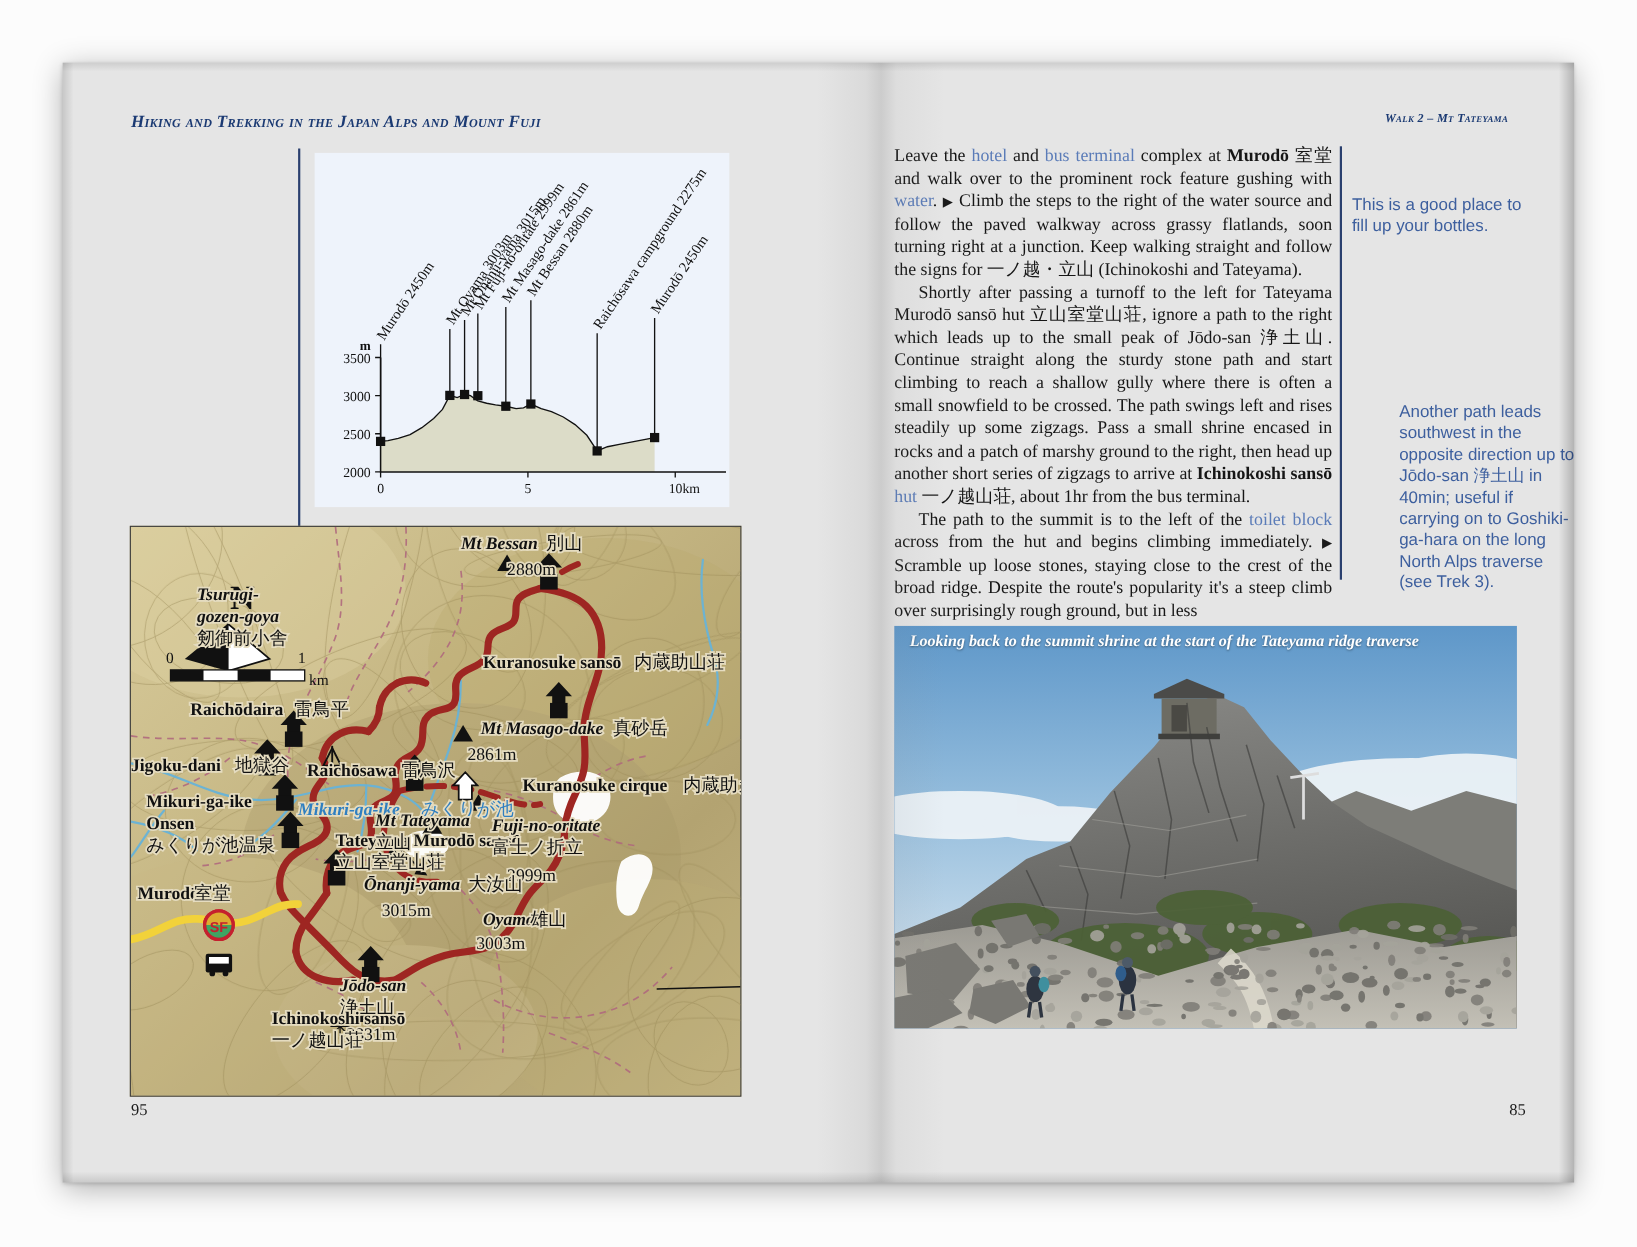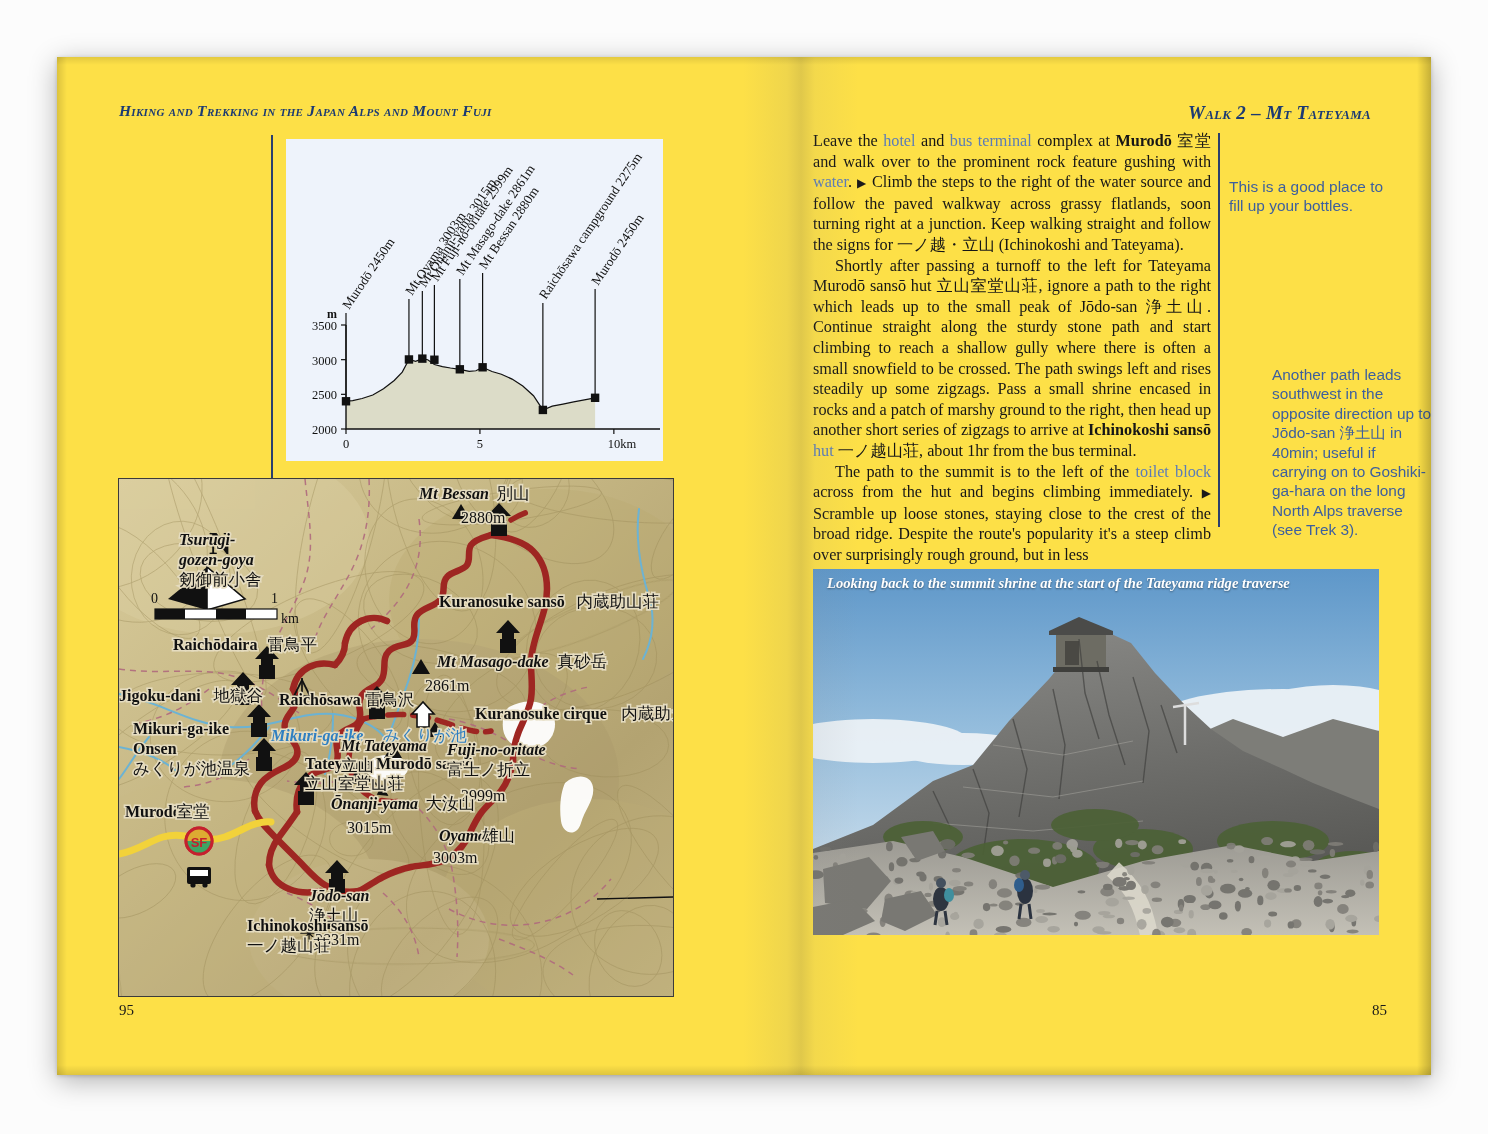--- a/index.html
+++ b/index.html
@@ -7,21 +7,21 @@
     width:1488px;height:1134px;
     background:#ffffff;
     font-family:"Liberation Serif", serif;
     overflow:hidden;
   }
   .stage{position:relative;width:1488px;height:1134px;background:#fcfcfc;}
 
   
   .spread{
     position:absolute;left:57px;top:57px;width:1374px;height:1018px;
-    background:#fde047;
+    background:#e5e5e5;
     box-shadow:0 6px 26px rgba(0,0,0,.30), 0 1px 4px rgba(0,0,0,.18);
   }
   
   .gutter{
     position:absolute;left:686px;top:0;width:116px;height:100%;
     background:linear-gradient(to right, rgba(255,255,255,0) 0%, rgba(120,120,120,.10) 38%, rgba(90,90,90,.18) 50%, rgba(130,130,130,.08) 62%, rgba(255,255,255,0) 100%);
     pointer-events:none;
   }
   .edge-l{position:absolute;left:0;top:0;width:10px;height:100%;
     background:linear-gradient(to right, rgba(0,0,0,.13), rgba(0,0,0,0));pointer-events:none;}
@@ -32,21 +32,21 @@
   .edge-b{position:absolute;left:0;bottom:0;width:100%;height:10px;
     background:linear-gradient(to top, rgba(0,0,0,.12), rgba(0,0,0,0));pointer-events:none;}
 
   
   .runhead{
     position:absolute;color:#1b3a73;font-weight:bold;font-style:italic;
     font-family:"Liberation Serif", serif;
     font-variant:small-caps;letter-spacing:.3px;white-space:nowrap;
   }
   #rh-left{left:62px;top:45px;font-size:15.5px;}
-  #rh-right{right:60px;top:45px;font-size:19px;text-align:center;}
+  #rh-right{right:60px;top:45px;font-size:11px;text-align:center;}
 
   .folio{position:absolute;font-size:15px;color:#1a1a1a;font-family:"Liberation Serif", serif;}
   #folio-left{left:62px;top:945px;}
   #folio-right{right:44px;top:945px;}
 
   
   .profile-rule{position:absolute;left:214px;top:78px;width:2px;height:348px;background:#2a3f6e;}
   .profile-box{
     position:absolute;left:229px;top:82px;width:377px;height:322px;
     background:#eef3fb;

